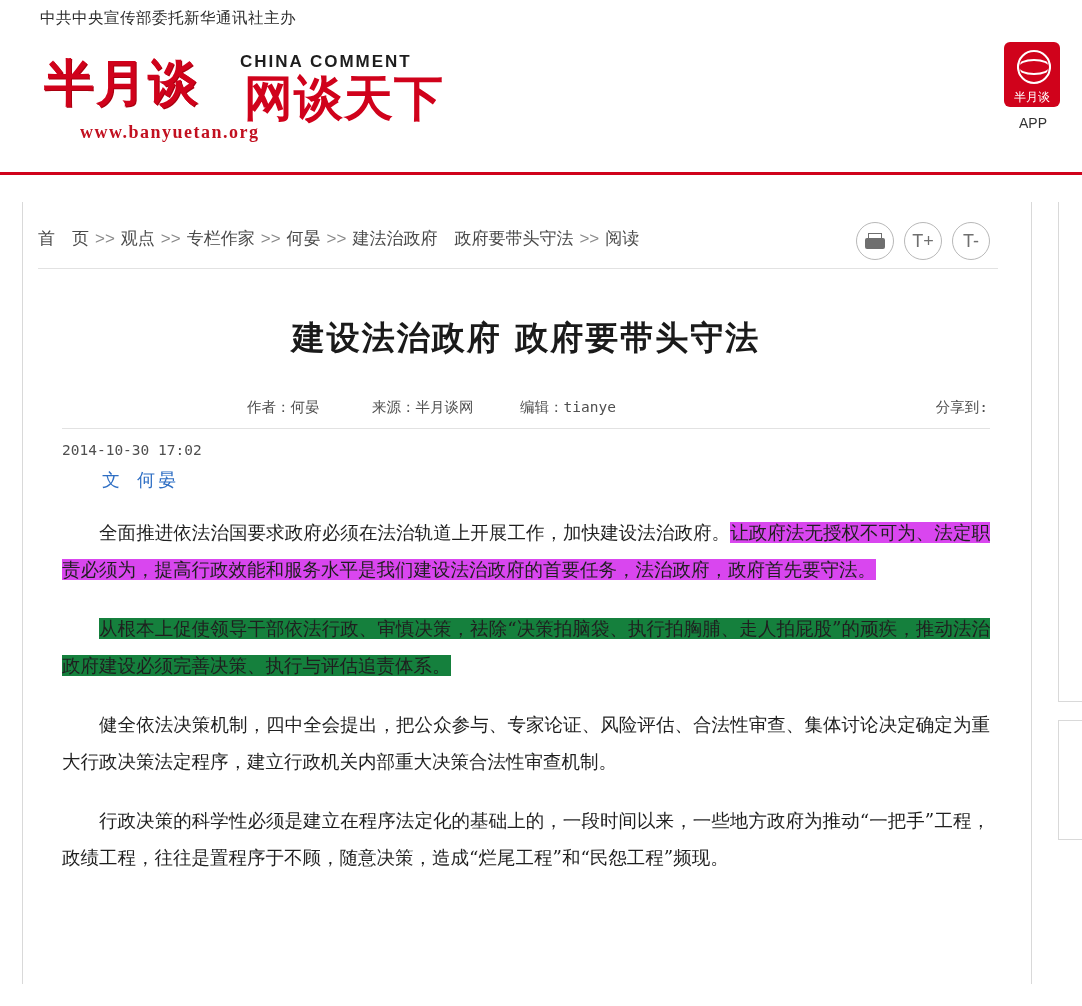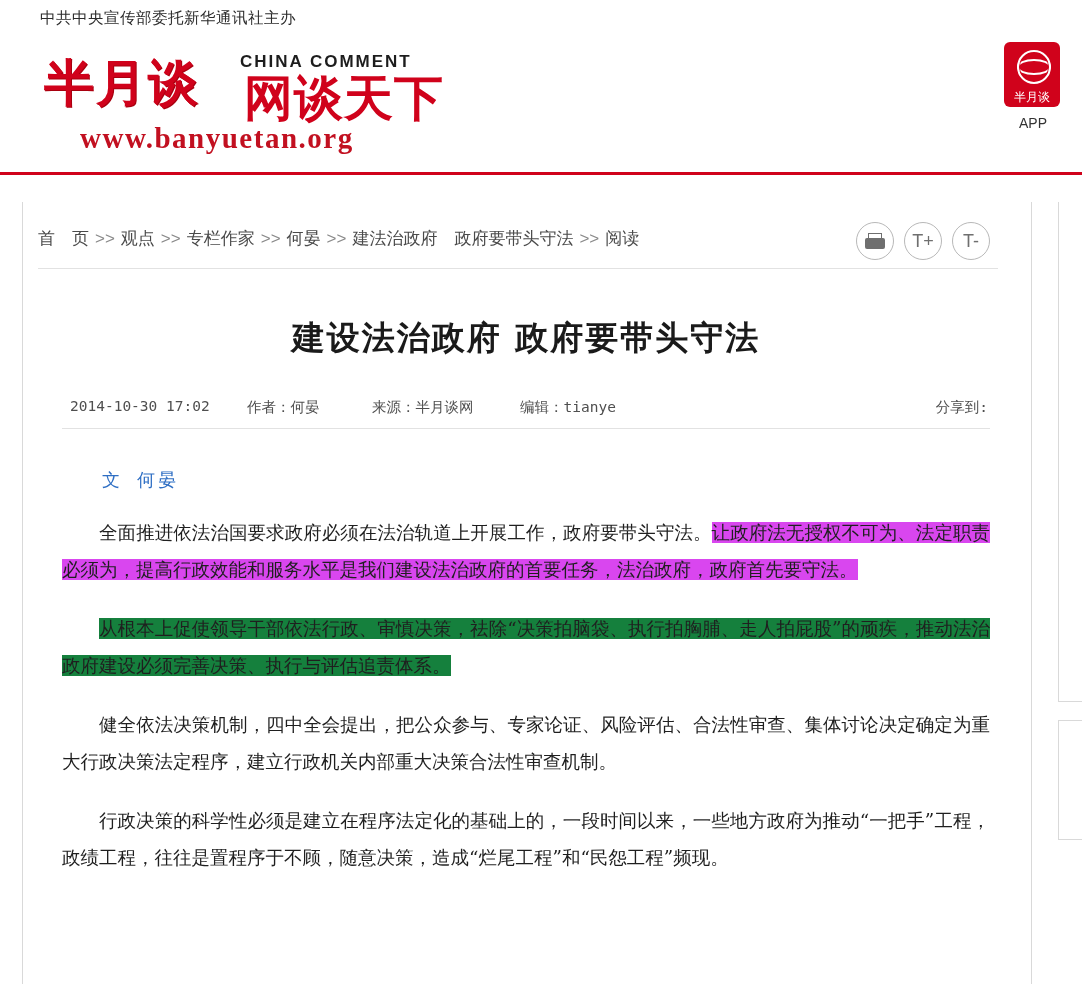--- a/index.html
+++ b/index.html
@@ -70,21 +70,21 @@
     color: #d0021b;
     letter-spacing: 1px;
     line-height: 1;
   }
   .logo-url {
     position: absolute;
     left: 36px;
     top: 70px;
     font-family: "Liberation Serif", serif;
     font-weight: bold;
-    font-size: 29px;
+    font-size: 18px;
     color: #c21020;
     letter-spacing: 1.5px;
   }
 
   .app-badge {
     position: absolute;
     right: 20px;
     top: 42px;
     width: 58px;
     text-align: center;
@@ -284,21 +284,21 @@
     height: 34px;
     font-family: "DejaVu Sans Mono", monospace;
     font-size: 14.5px;
     color: #4f4f4f;
   }
   .meta .m {
     position: absolute;
     top: 0;
     white-space: nowrap;
   }
-  .m-date { left: 8px; }
+  .m-date { left: 0; margin-top: 44px; }
   .m-author { left: 185px; }
   .m-source { left: 310px; }
   .m-editor { left: 458px; }
   .m-share { right: 2px; }
   .meta-underline {
     position: absolute;
     left: 0;
     top: 30px;
     width: 928px;
     height: 1px;
@@ -381,20 +381,20 @@
       <span class="m m-editor">编辑：tianye</span>
       <span class="m m-share">分享到:</span>
       <span class="meta-underline"></span>
     </div>
 
     <div class="byline">
       <span>文</span><span class="gap"></span><span>何晏</span>
     </div>
 
     <div id="article-body">
-        <p class="body"><span>全面推进依法治国要求政府必须在法治轨道上开展工作，政府要带头守法。</span><span class="hl-light">让政府法无授权不可为、法定职责必须为，提高行政效能和服务水平是我们建设法治政府的首要任务，法治政府，政府首先要守法。</span></p>
+        <p class="body"><span>全面推进依法治国要求政府必须在法治轨道上开展工作，加快建设法治政府。</span><span class="hl-light">让政府法无授权不可为、法定职责必须为，提高行政效能和服务水平是我们建设法治政府的首要任务，法治政府，政府首先要守法。</span></p>
         <p class="body"><span class="hl">从根本上促使领导干部依法行政、审慎决策，祛除“决策拍脑袋、执行拍胸脯、走人拍屁股”的顽疾，推动法治政府建设必须完善决策、执行与评估追责体系。</span></p>
         <p class="body"><span>健全依法决策机制，四中全会提出，把公众参与、专家论证、风险评估、合法性审查、集体讨论决定确定为重大行政决策法定程序，建立行政机关内部重大决策合法性审查机制。</span></p>
         <p class="body"><span>行政决策的科学性必须是建立在程序法定化的基础上的，一段时间以来，一些地方政府为推动“一把手”工程，政绩工程，往往是置程序于不顾，随意决策，造成“烂尾工程”和“民怨工程”频现。</span></p>
       </div>
   </div>
 
 </div>
 
 </body></html>

